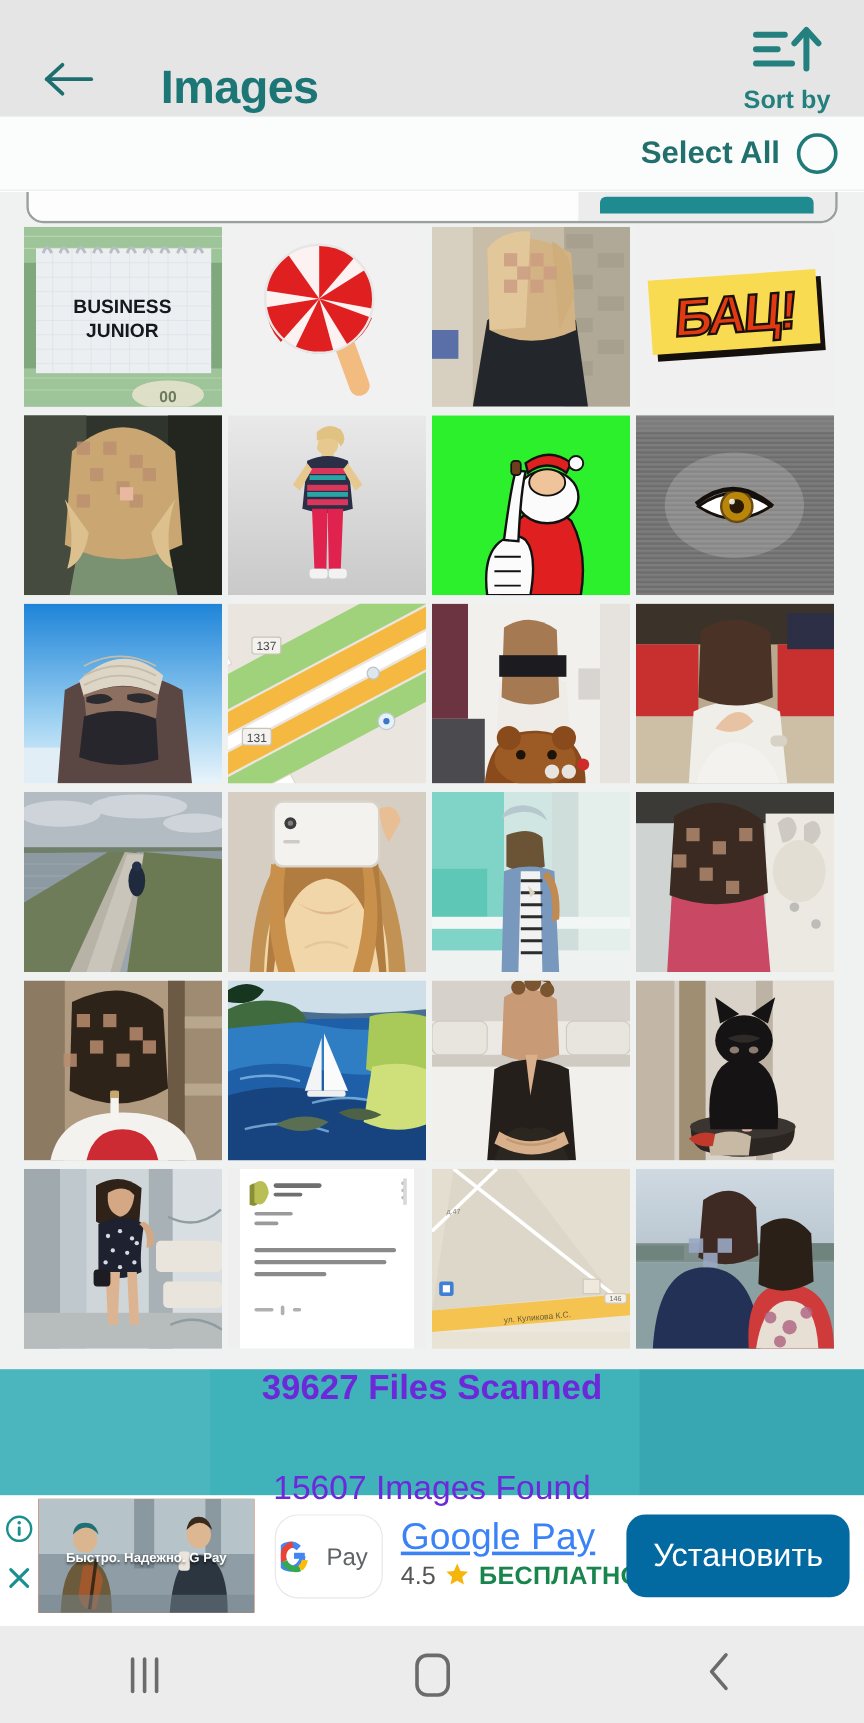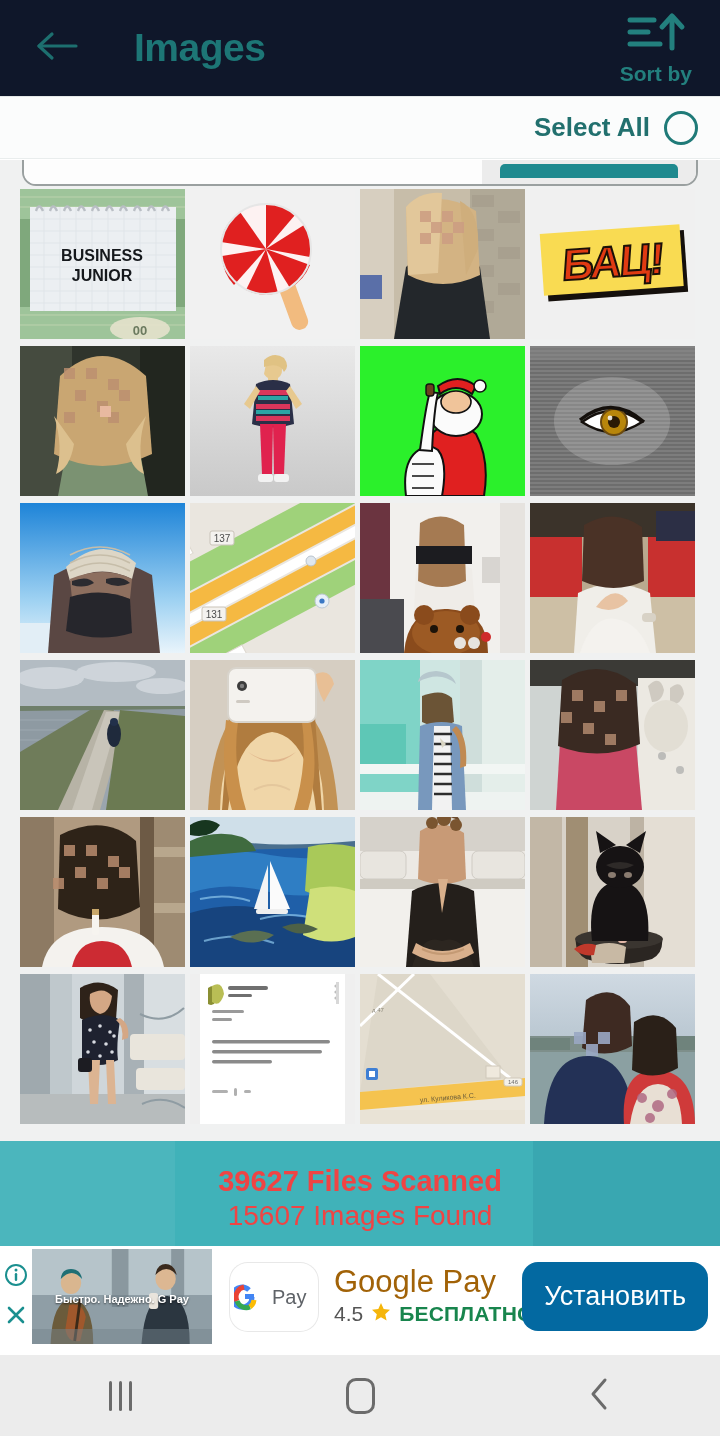--- a/index.html
+++ b/index.html
@@ -11,23 +11,23 @@
     width: 720px;
     height: 1436px;
     font-family: "Liberation Sans", sans-serif;
     overflow: hidden;
     position: relative;
   }
 
   
   .app-header {
     height: 97px;
-    background: #0f172a;
-    display: flex;
-    align-items: center;
+    background: #e5e5e5;
+    display: flex;
+    align-items: flex-end;
     padding: 0 18px 0 30px;
     box-sizing: border-box;
     border-bottom: 1px solid #e4e8e8;
     position: relative;
   }
   .back-btn {
     width: 56px;
     height: 56px;
     display: flex;
     align-items: center;
@@ -172,22 +172,22 @@
   .scan-band {
     position: absolute;
     top: 1141px;
     left: 0;
     width: 720px;
     height: 116px;
     background: rgba(38,167,175,0.88);
     display: flex;
     flex-direction: column;
     align-items: center;
-    justify-content: center;
-    color: #ef4444;
+    justify-content: space-between;
+    color: #6d28d9;
     overflow: hidden;
   }
   .scan-band .veil-a, .scan-band .veil-b {
     position: absolute; top: 0; height: 100%;
   }
   .veil-a { left: 0; width: 175px; background: rgba(255,255,255,0.06); }
   .veil-b { left: 533px; width: 187px; background: rgba(10,90,120,0.12); }
   .scan-line-1 {
     font-size: 29px;
     font-weight: bold;
@@ -257,23 +257,24 @@
     justify-content: center;
     flex: 0 0 auto;
   }
   .ad-text {
     margin-left: 16px;
     flex: 1 1 auto;
     min-width: 0;
   }
   .ad-title {
     font-size: 31px;
-    color: #a16207;
+    color: #3b82f6;
     line-height: 1.05;
     white-space: nowrap;
+    text-decoration: underline;
   }
   .ad-sub {
     display: flex;
     align-items: center;
     gap: 7px;
     margin-top: 3px;
   }
   .ad-rating { font-size: 21px; color: #555; text-align: center; }
   .ad-free {
     font-size: 21px;

